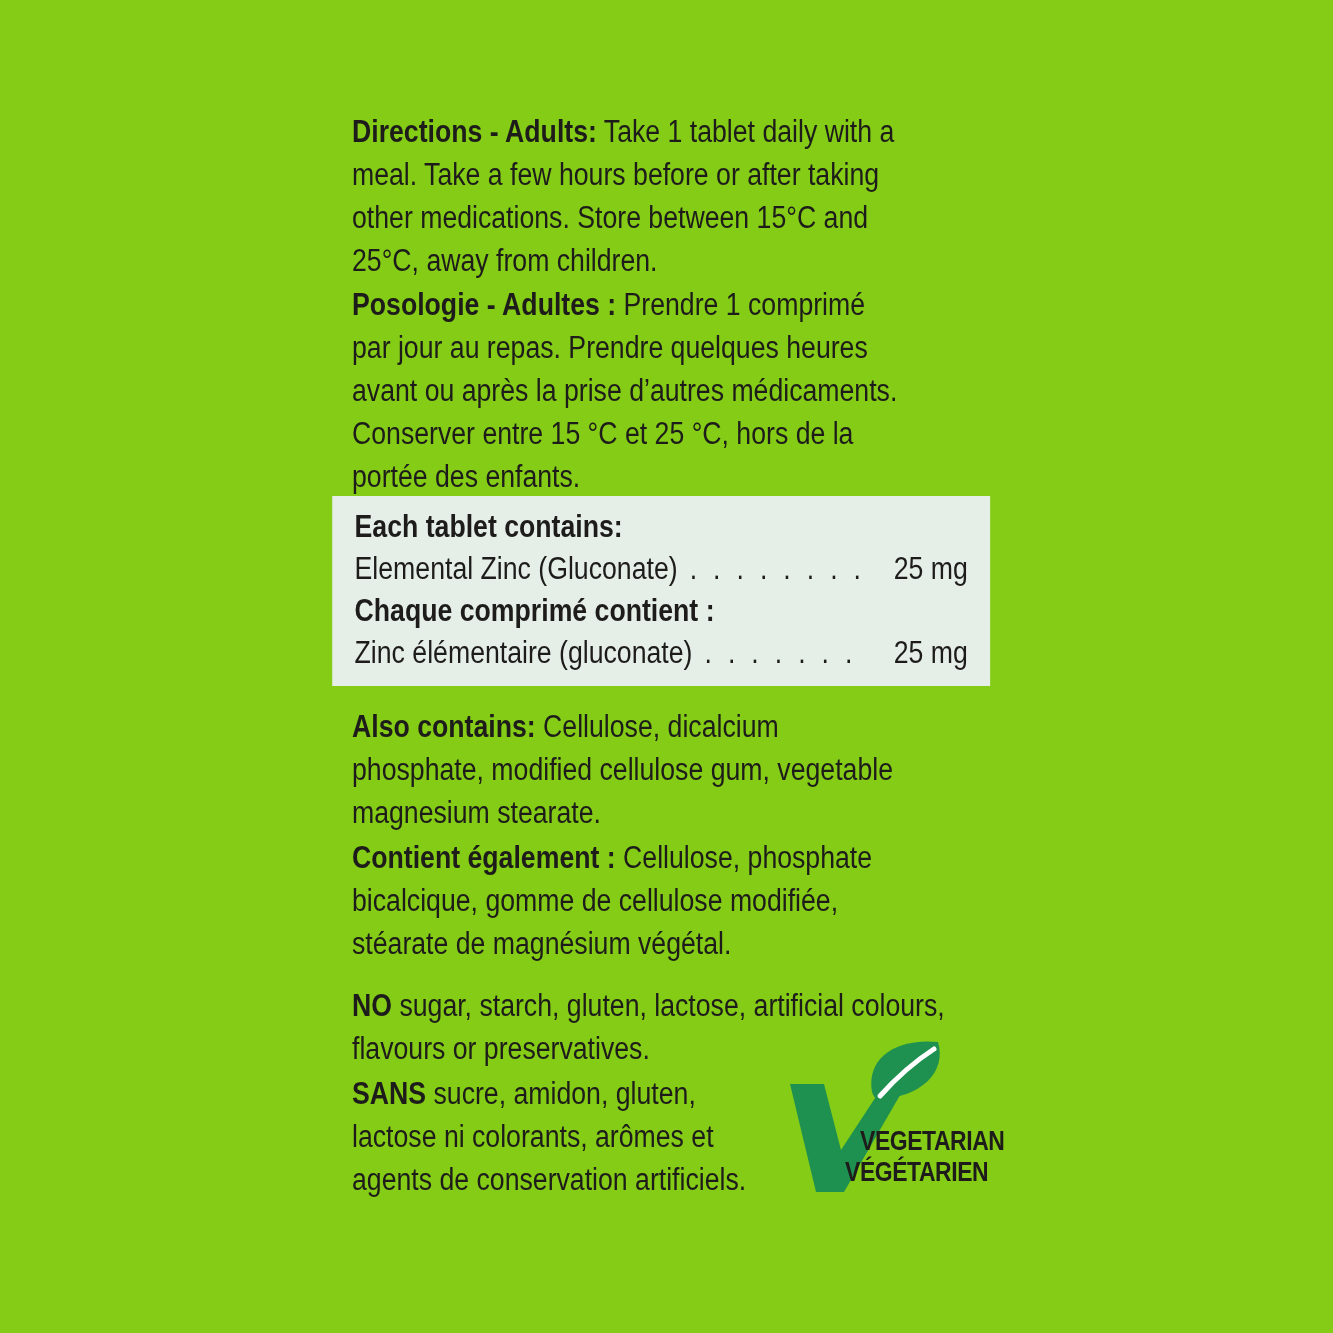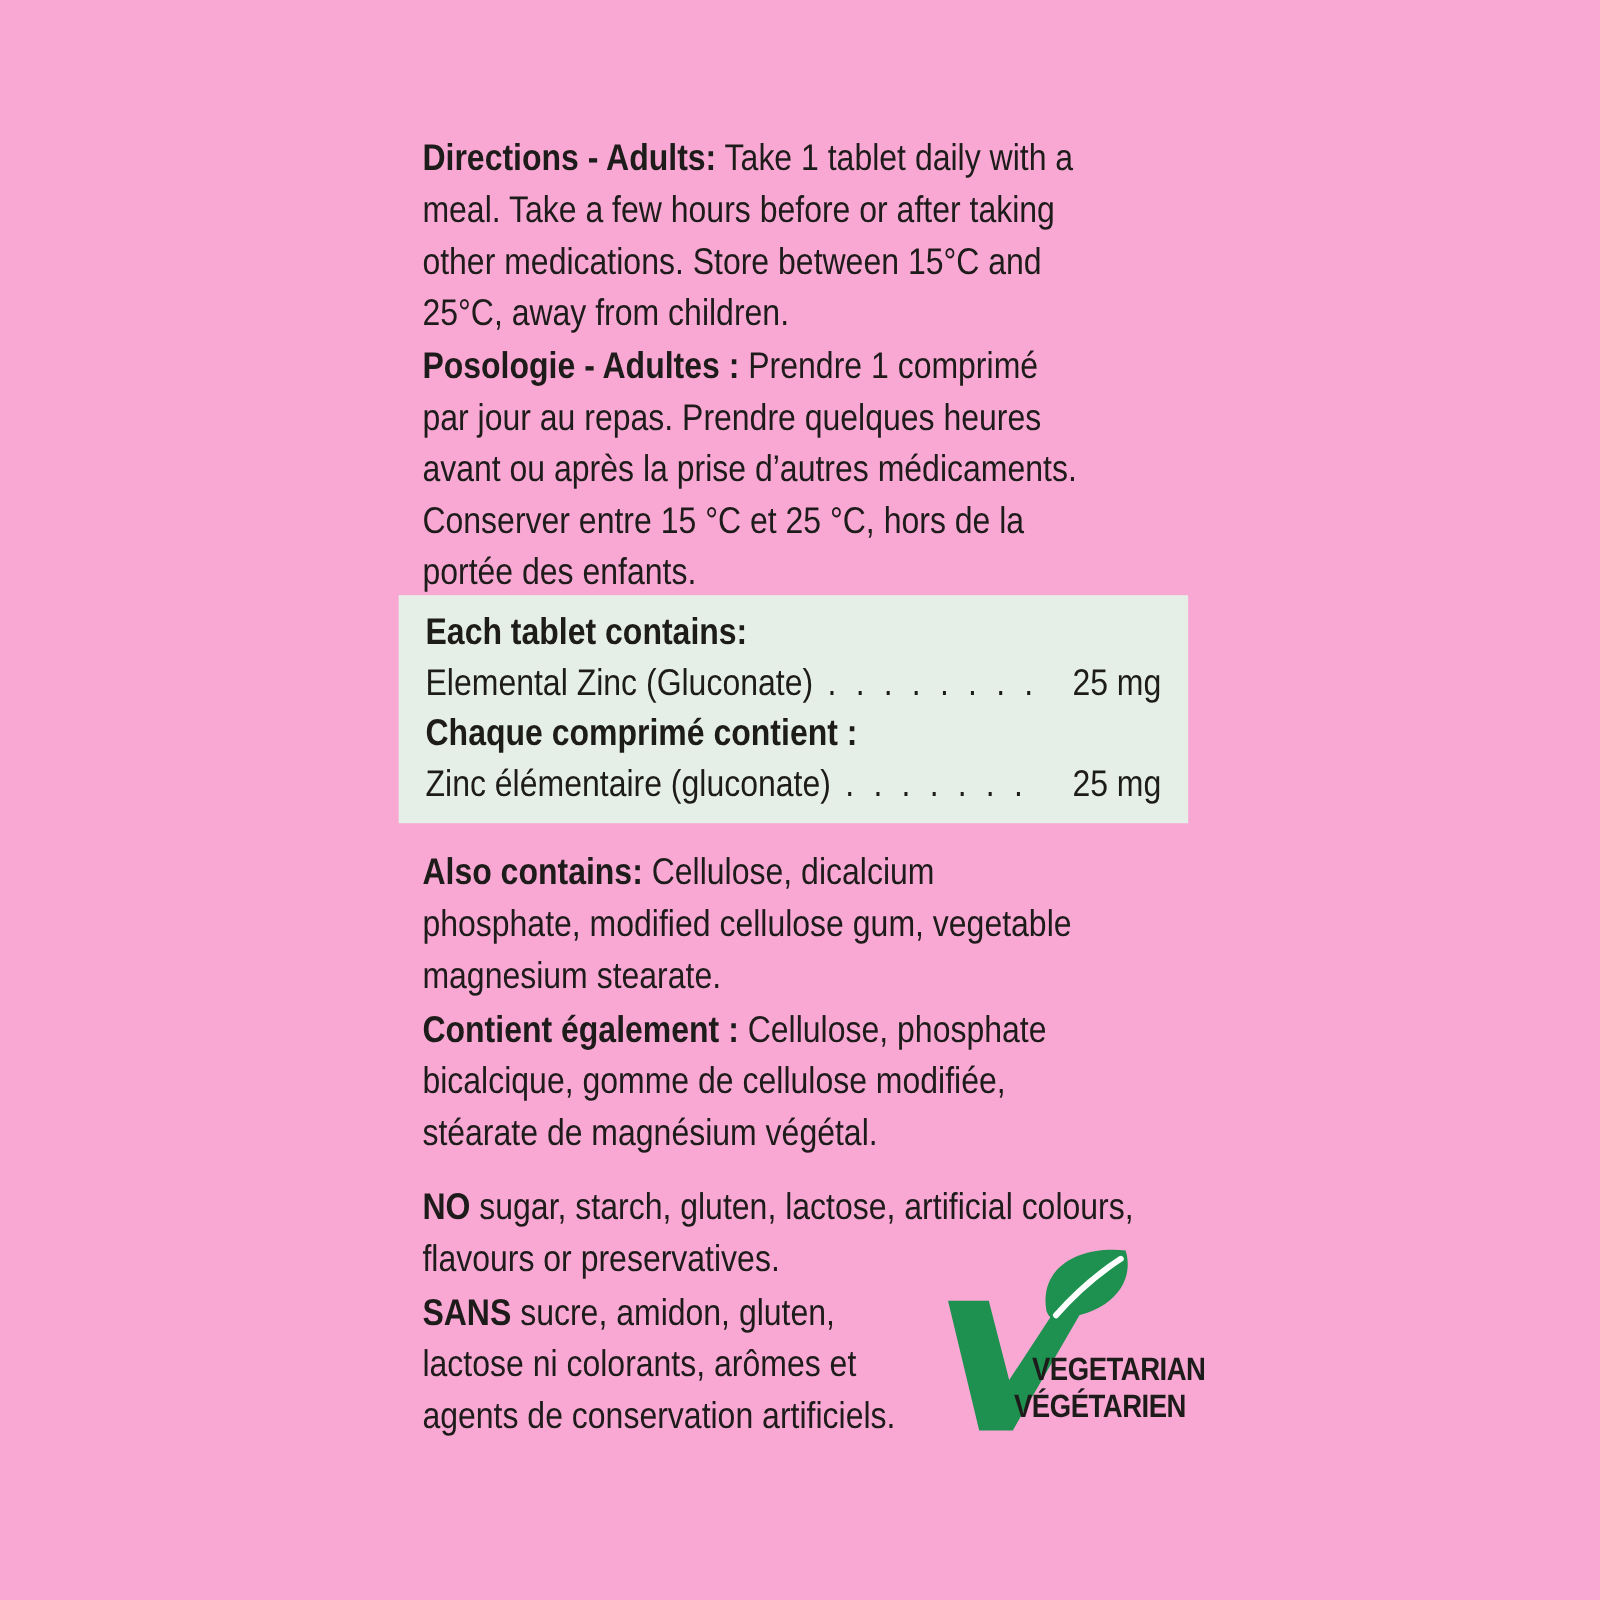--- a/index.html
+++ b/index.html
@@ -1,20 +1,20 @@
 <!DOCTYPE html>
 <html><head>
 <meta charset="utf-8">
 <style>
   html,body{margin:0;padding:0;}
   body{
     width:1333px;height:1333px;background:#ffffff;position:relative;overflow:hidden;
     font-family:"Liberation Sans","DejaVu Sans",sans-serif;color:#1d1c1a;
   }
-  .sheet{position:absolute;inset:0;background:#f9a8d4;}
+  .sheet{position:absolute;inset:0;background:#84cc16;}
   .content{
     position:absolute;left:352px;top:0;width:770px;height:1333px;
     transform:scaleX(0.86);transform-origin:0 0;
   }
   .block{
     position:absolute;left:0;font-size:31px;line-height:43px;white-space:nowrap;
   }
   .block .line{white-space:nowrap;}
   .block span.b, .supbox .hd{font-weight:700;}
   #p1{top:110px;}

